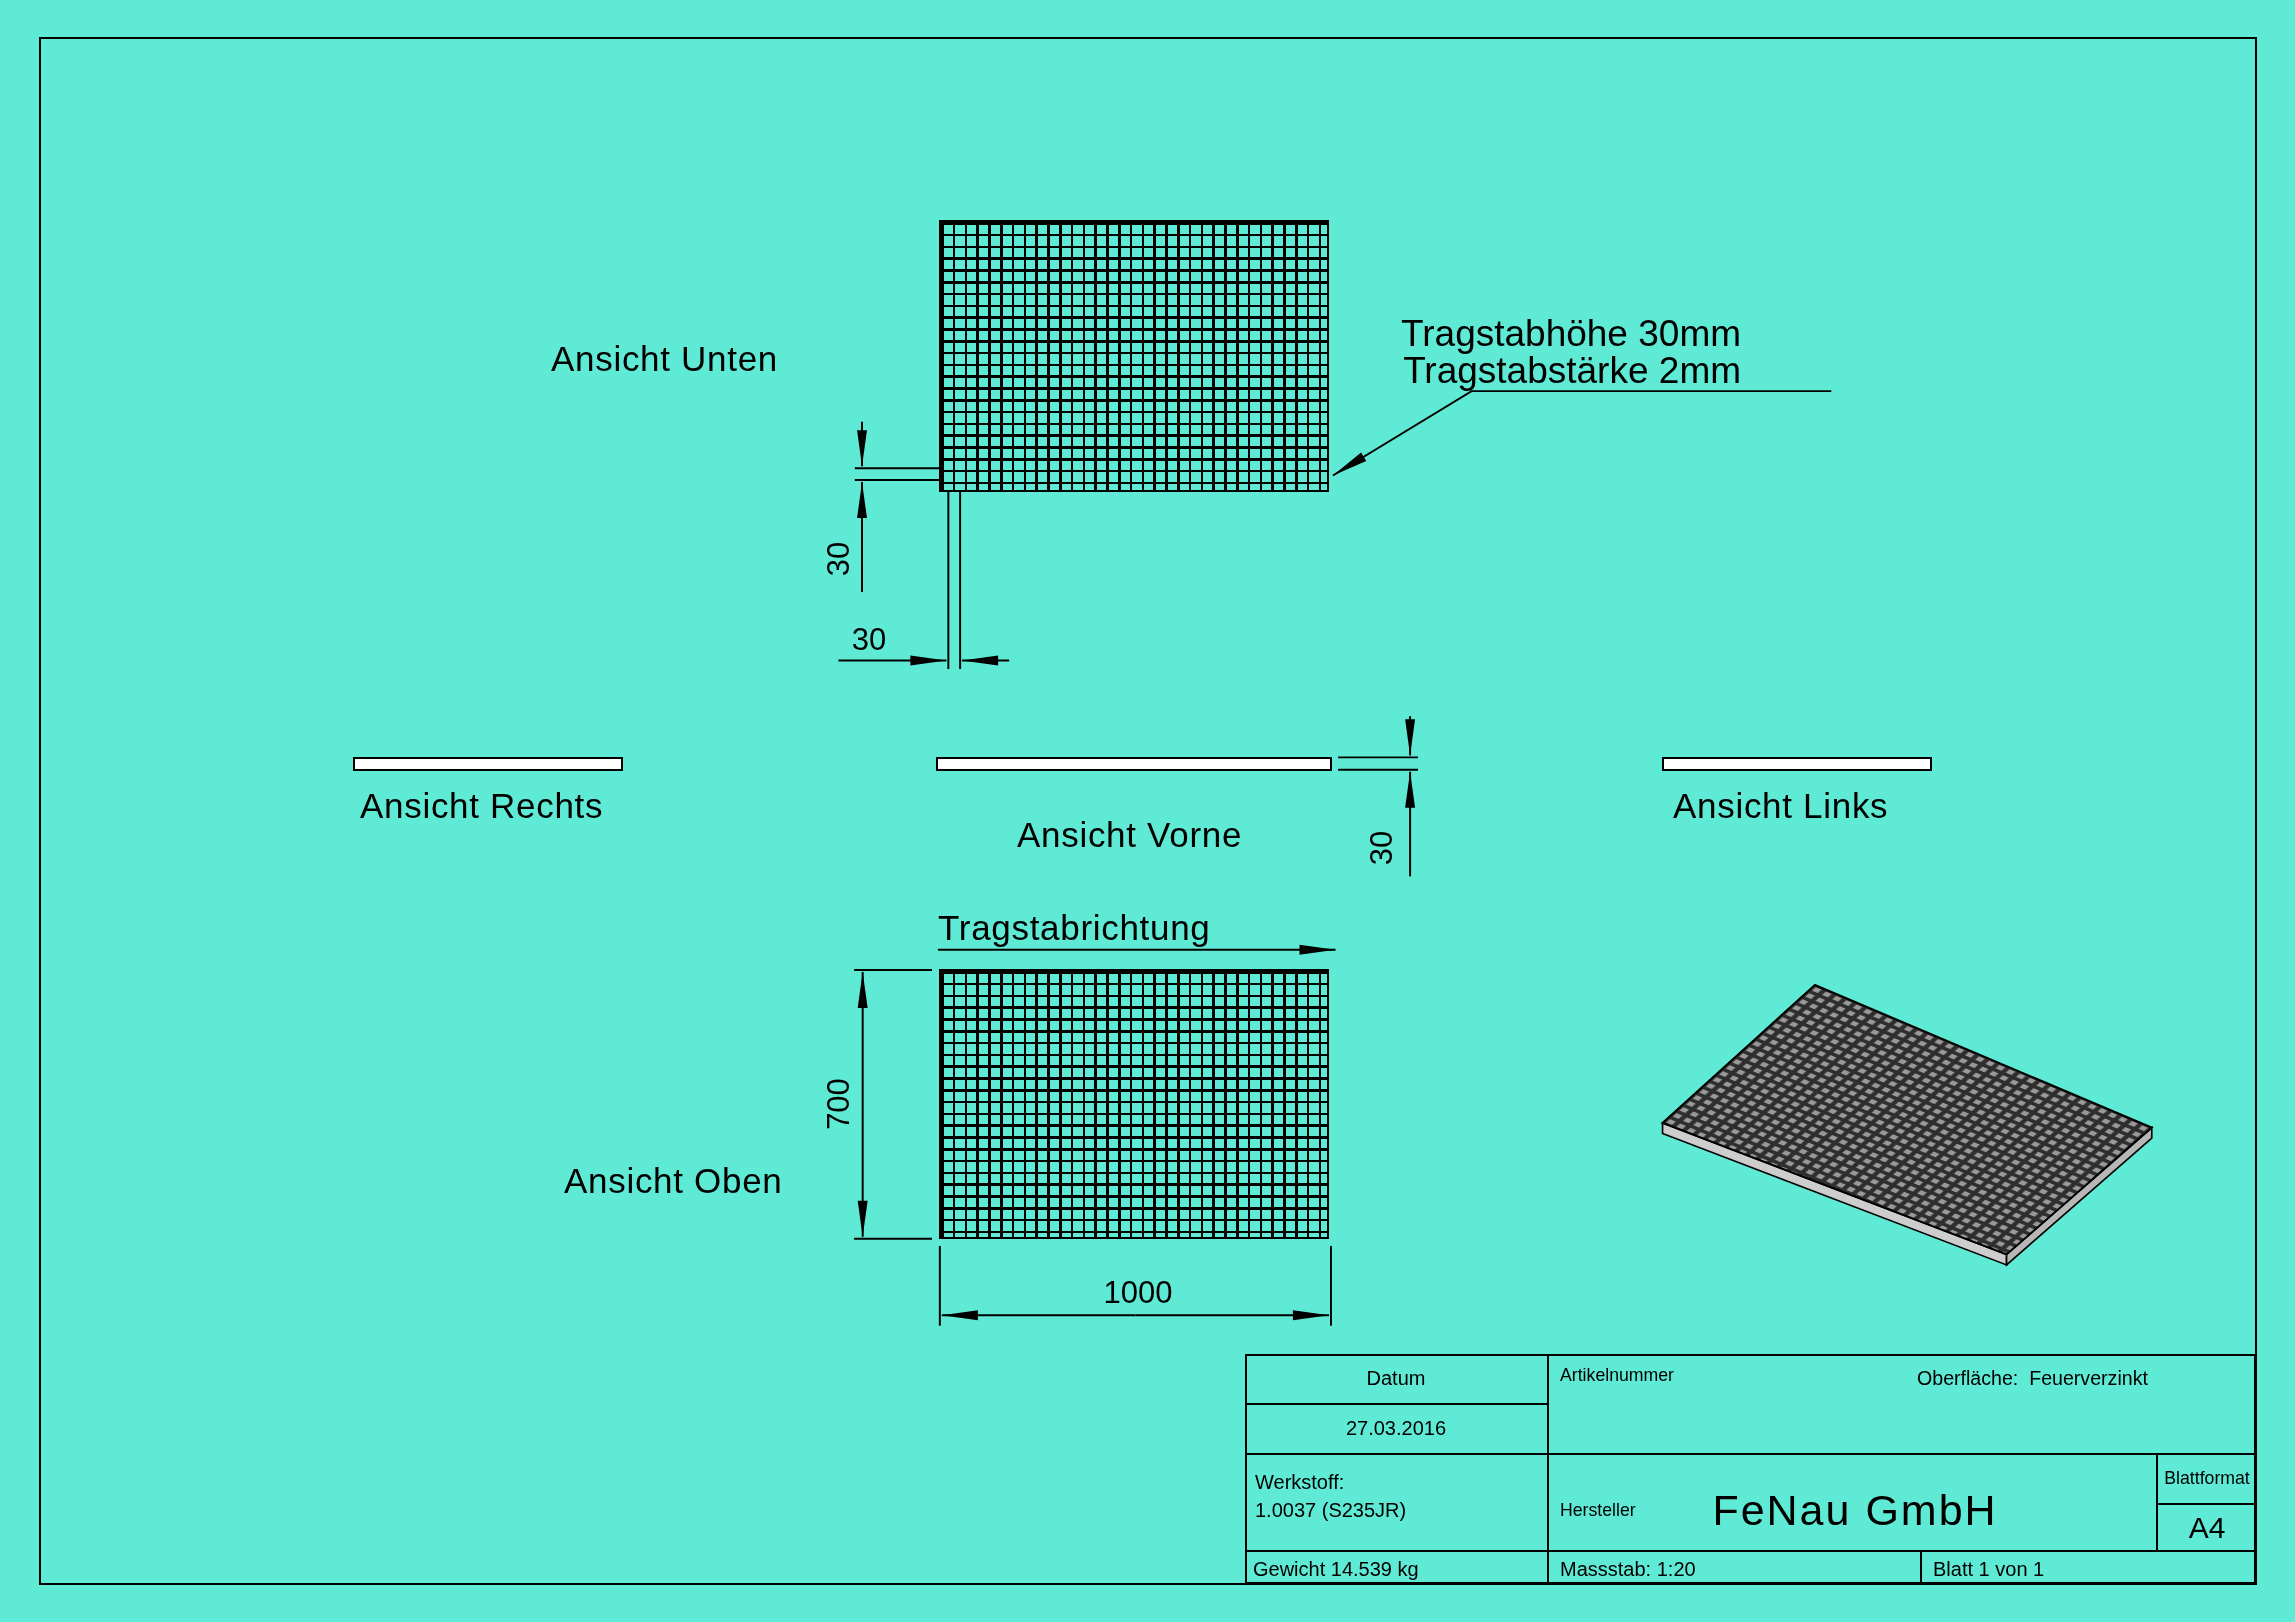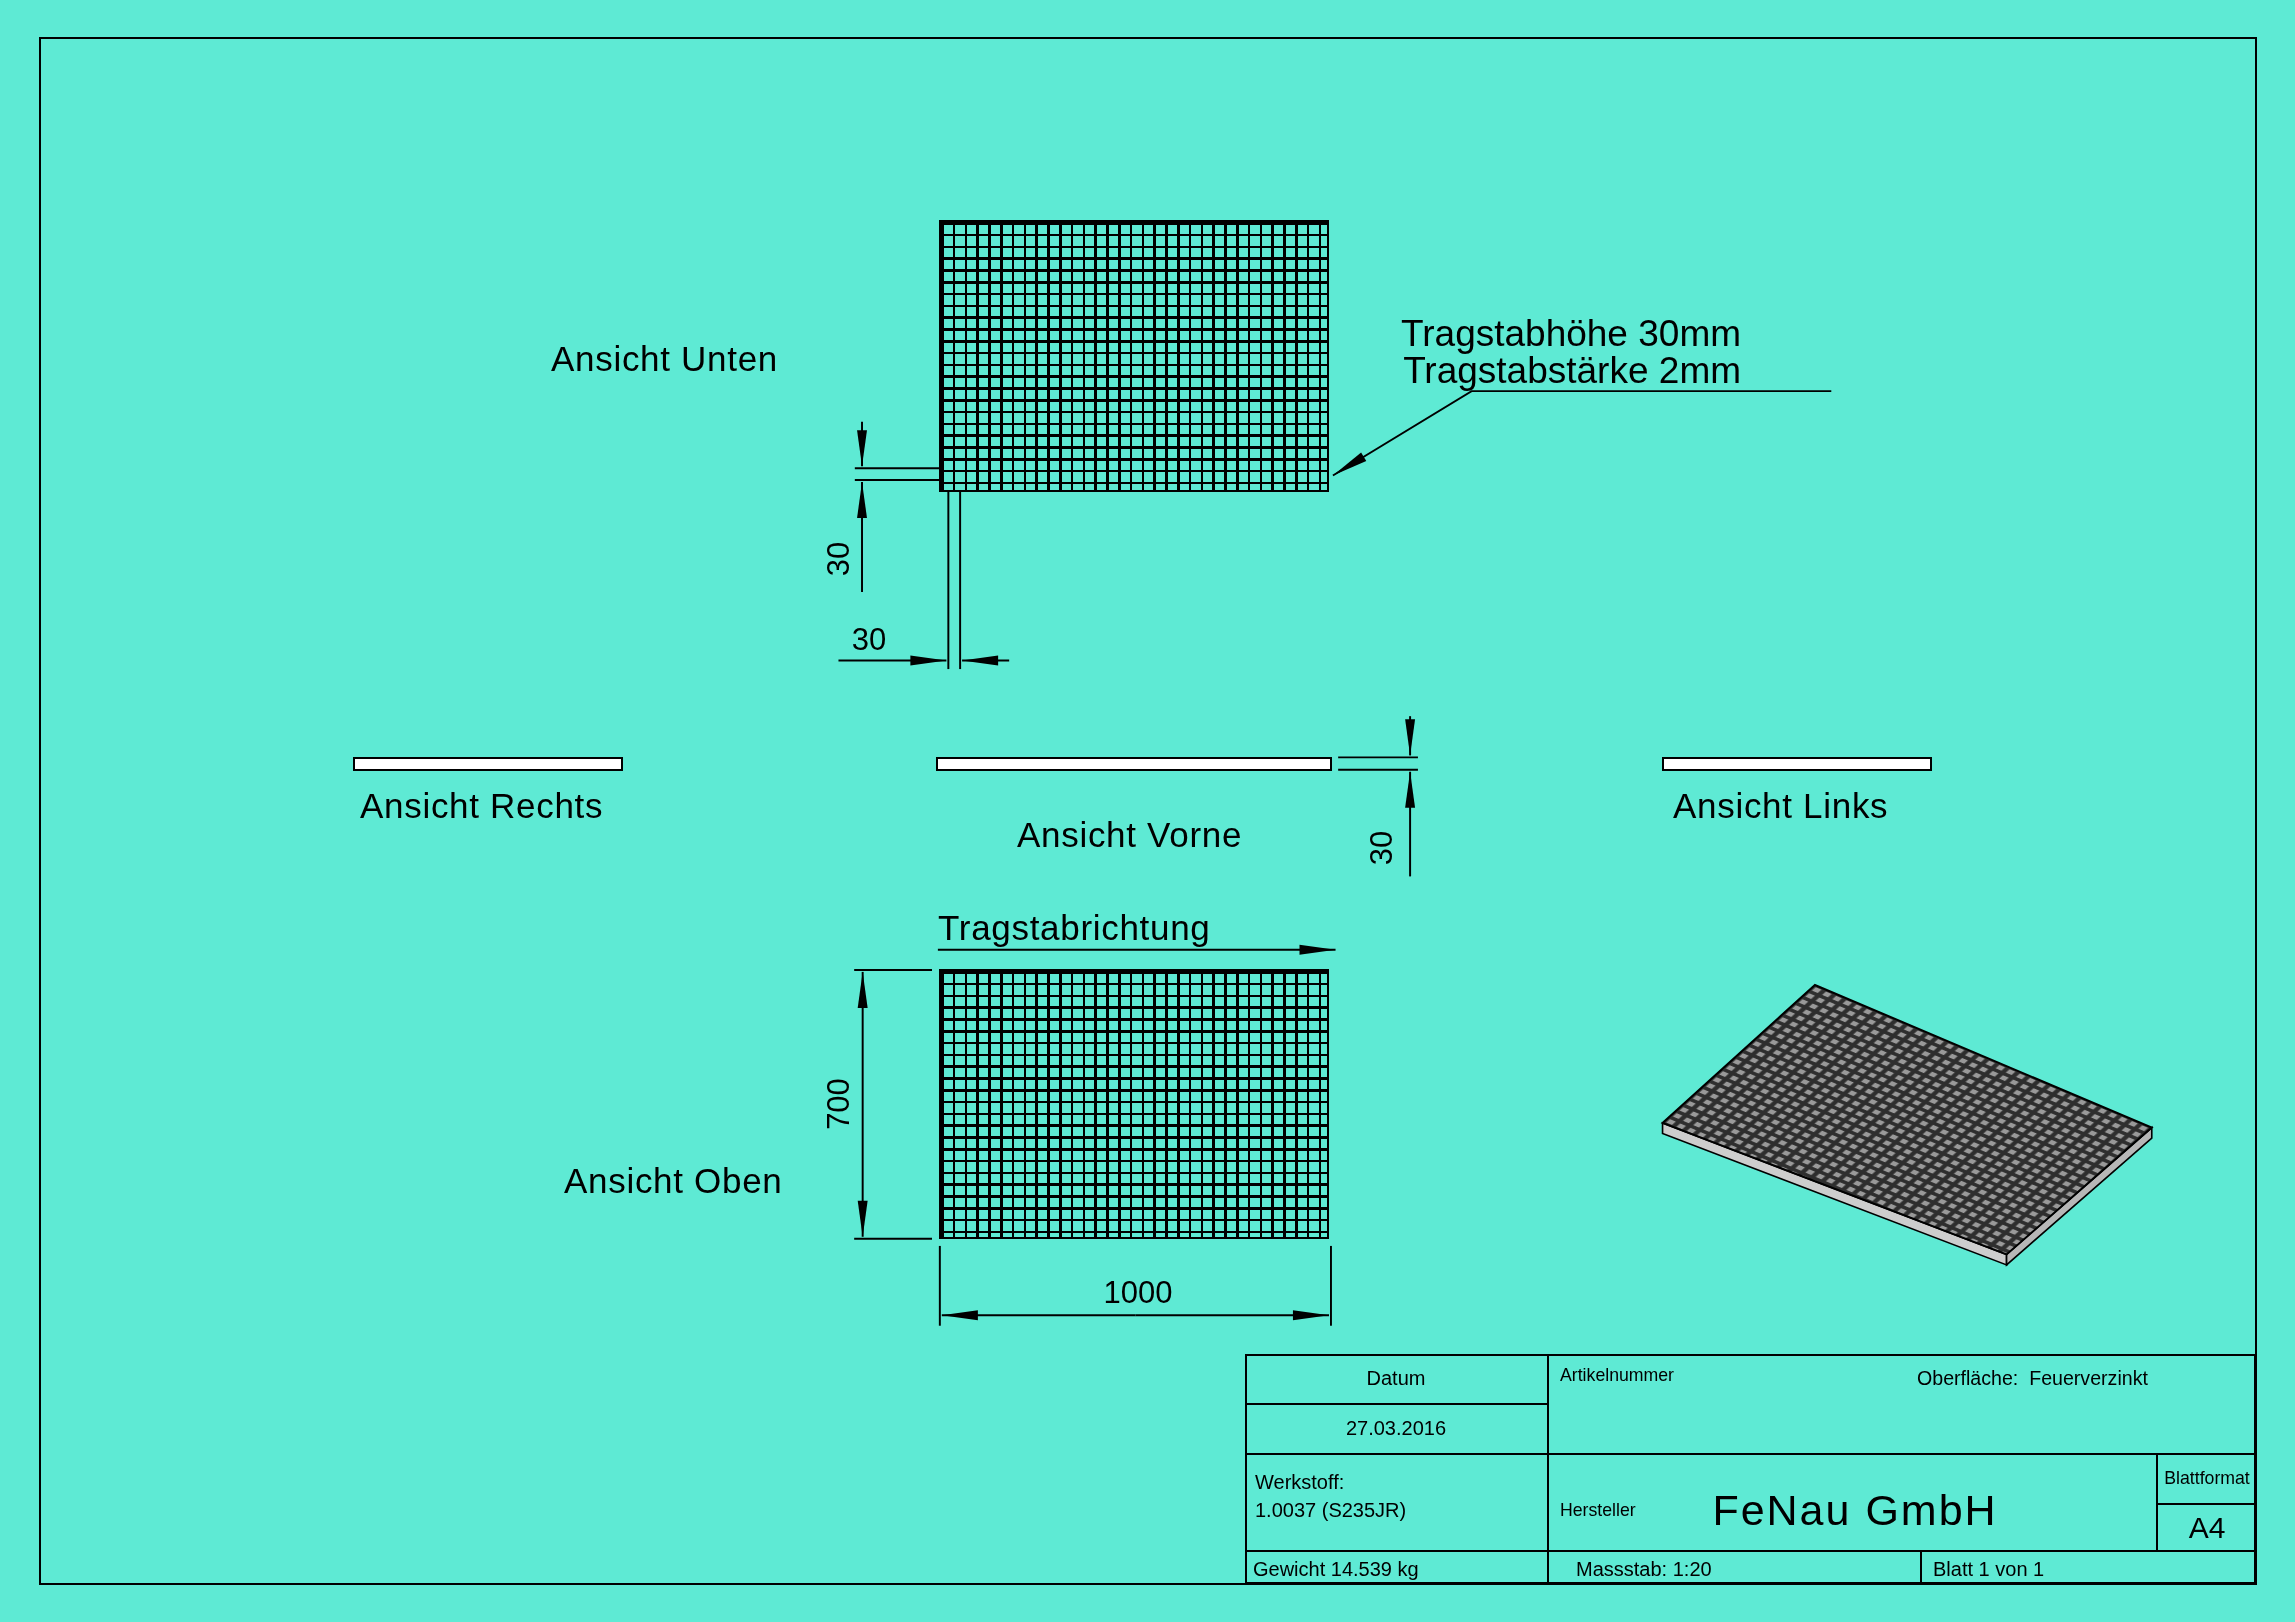--- a/index.html
+++ b/index.html
@@ -120,17 +120,17 @@
   <div class="tb-text" style="left:1255px;top:1471px;font-size:20px;">Werkstoff:</div>
   <div class="tb-text" style="left:1255px;top:1499px;font-size:20px;">1.0037 (S235JR)</div>
 
   <div class="tb-text" style="left:1560px;top:1460px;font-size:17.7px;margin-top:40px;">Hersteller</div>
   <div class="tb-text center" style="left:1855px;top:1486px;font-size:43px;letter-spacing:2px;">FeNau GmbH</div>
 
   <div class="tb-text center" style="left:2207px;top:1468px;font-size:17.7px;">Blattformat</div>
   <div class="tb-text center" style="left:2207px;top:1511px;font-size:30px;">A4</div>
 
   <div class="tb-text" style="left:1253px;top:1558px;font-size:20px;">Gewicht 14.539 kg</div>
-  <div class="tb-text" style="left:1560px;top:1558px;font-size:20px;margin-left:16px;">Massstab: 1:20</div>
+  <div class="tb-text" style="left:1560px;top:1558px;font-size:20px;">Massstab: 1:20</div>
   <div class="tb-text" style="left:1933px;top:1558px;font-size:20px;">Blatt 1 von 1</div>
 
 </div>
 
 
 </body></html>

